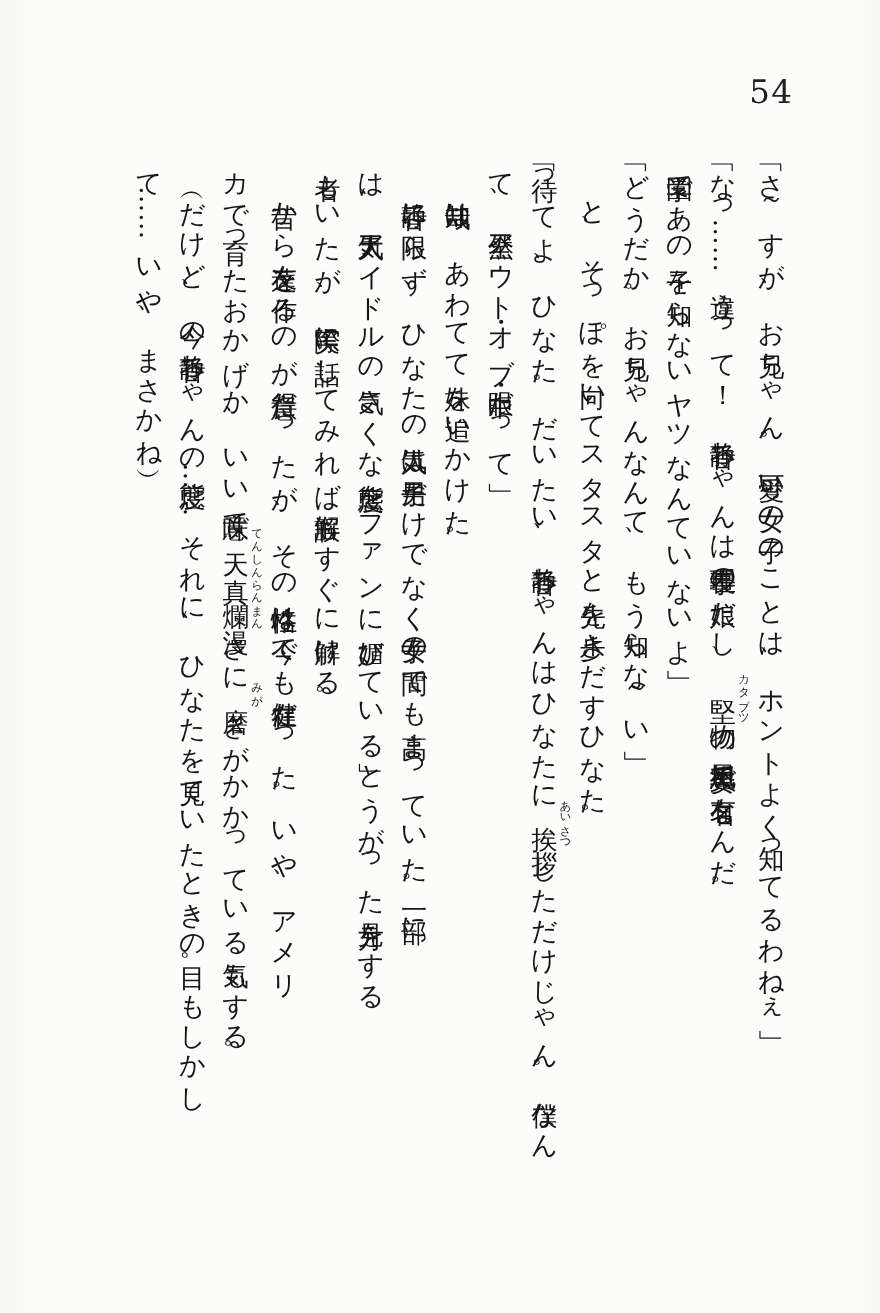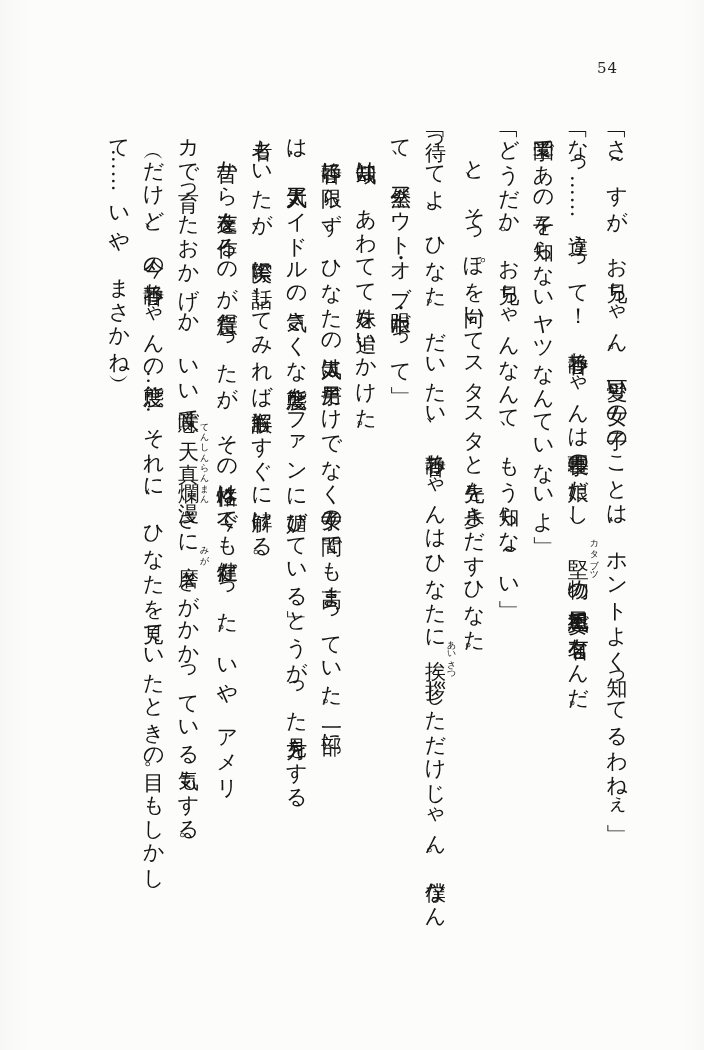--- a/index.html
+++ b/index.html
@@ -16,21 +16,22 @@
     height: 1050px;
     background: linear-gradient(90deg, #f7f7f6 0%, #fcfcfb 4%, #fcfcfb 97%, #f8f8f7 100%);
     font-family: "DejaVu Serif", "Liberation Serif", serif;
     color: #161616;
   }
   .page-number {
     position: absolute;
     top: 59px;
     left: 597px;
     width: 40px;
-    font-size: 15px;
+    text-align: center;
+    font-size: 26px;
     letter-spacing: 1px;
     color: #222;
   }
   .text-block {
     position: absolute;
     top: 124px;
     right: 70px;
     height: 852px;
     writing-mode: vertical-rl;
     text-orientation: mixed;

